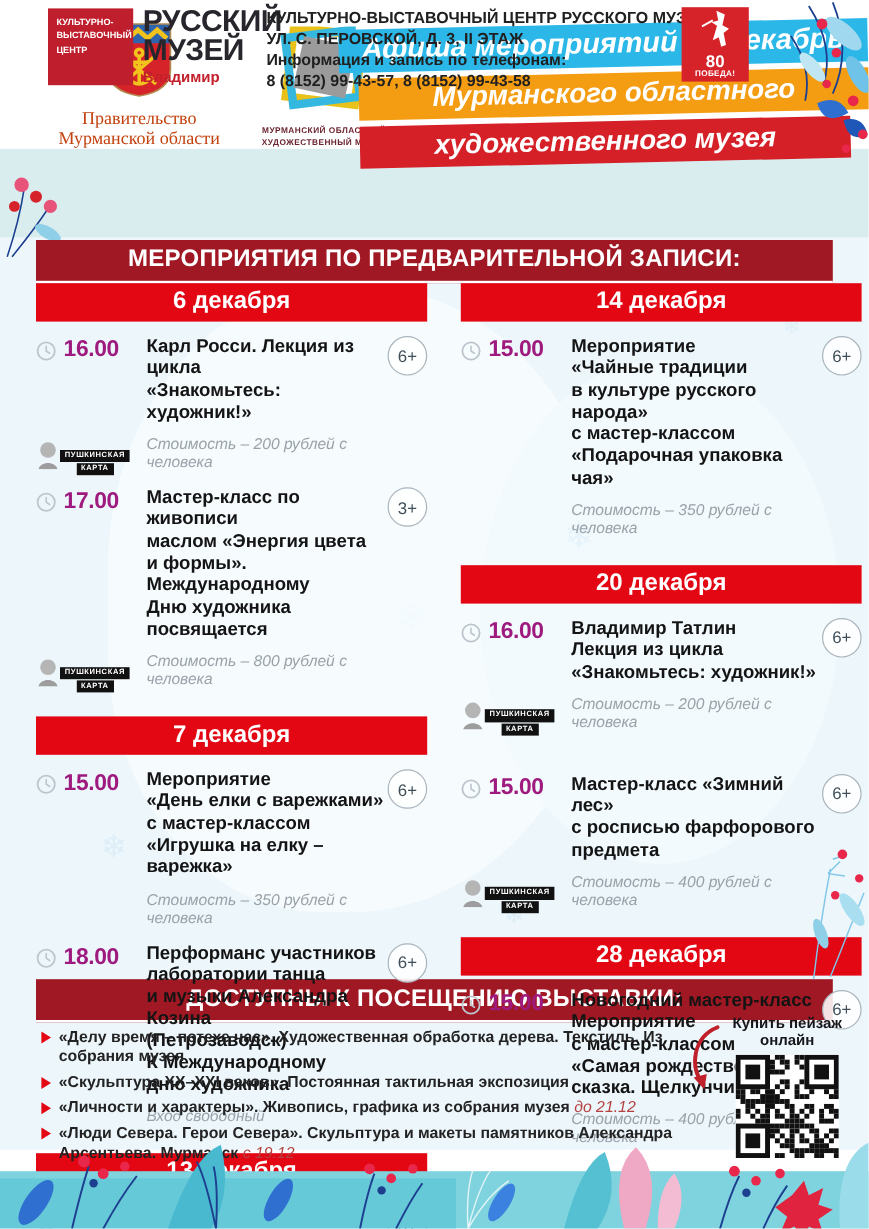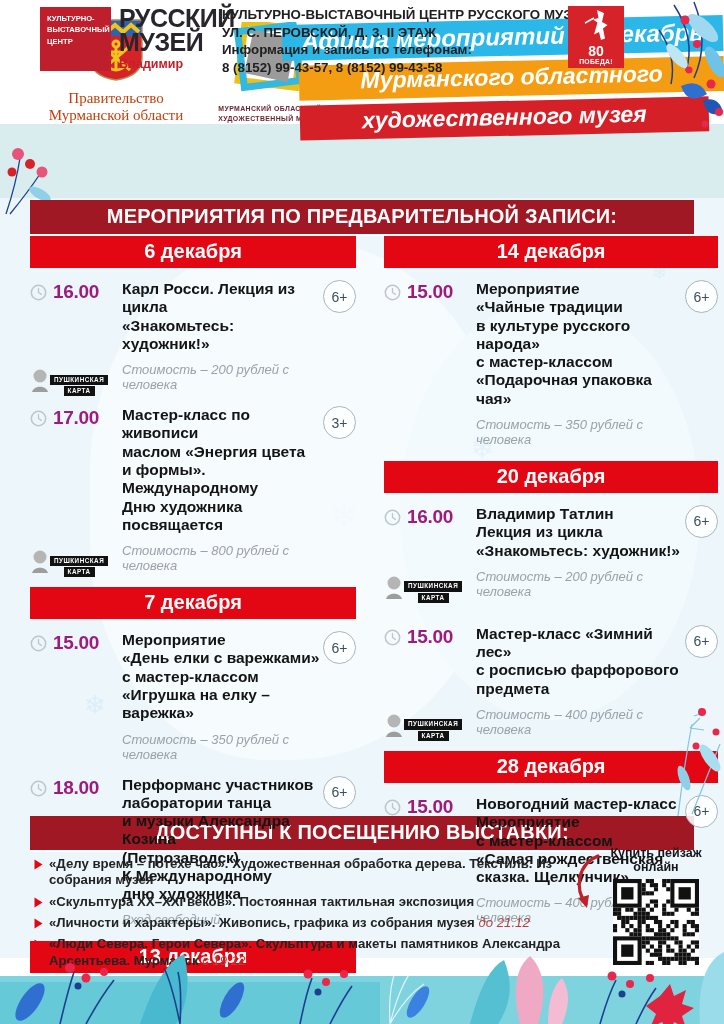--- a/index.html
+++ b/index.html
@@ -32,21 +32,21 @@
   .victory-num{font-size:14px;font-weight:800;line-height:1;margin-top:-3px;}
   .victory-lbl{font-size:6.8px;font-weight:800;letter-spacing:.3px;}
   
   .banner{position:absolute;left:30px;right:30px;background:#a01823;color:#fff;text-align:center;font-weight:800;font-size:20px;padding:5px 16px 6px;letter-spacing:.2px;border-bottom:2px solid #fff;}
   #banner-events{top:200px;}
   #banner-exh{top:816px;}
   
   .column{position:absolute;top:236px;display:flex;flex-direction:column;}
   #col-left{left:30px;width:326px;}
   #col-right{left:384px;width:334px;}
-  .date-section+.date-section{}
+  .date-section+.date-section{margin-top:10px;}
   .date-bar{background:#e30613;color:#fff;font-weight:800;font-size:20px;text-align:center;padding:4px 0 5px;}
   .event{display:flex;position:relative;margin:12px 0 14px;}
   .ev-gutter{width:92px;flex:none;display:flex;gap:6px;padding-top:1px;}
   .clock svg{display:block;margin-top:3px;}
   .ev-time{font-weight:800;font-size:19px;color:#9e1a7e;letter-spacing:-.3px;}
   .ev-body{flex:1;min-width:0;}
   .ev-title{font-weight:700;font-size:15.5px;line-height:1.18;color:#141414;white-space:pre-line;}
   .ev-price{margin-top:9px;font-style:italic;font-size:13px;color:#9aa2a9;}
   .ev-agewrap{width:36px;flex:none;display:flex;justify-content:flex-end;}
   .age{width:33px;height:33px;border:1.4px solid #a9b4bc;border-radius:50%;display:flex;align-items:center;justify-content:center;font-size:14px;color:#3f4e58;background:rgba(255,255,255,.88);box-sizing:border-box;}

